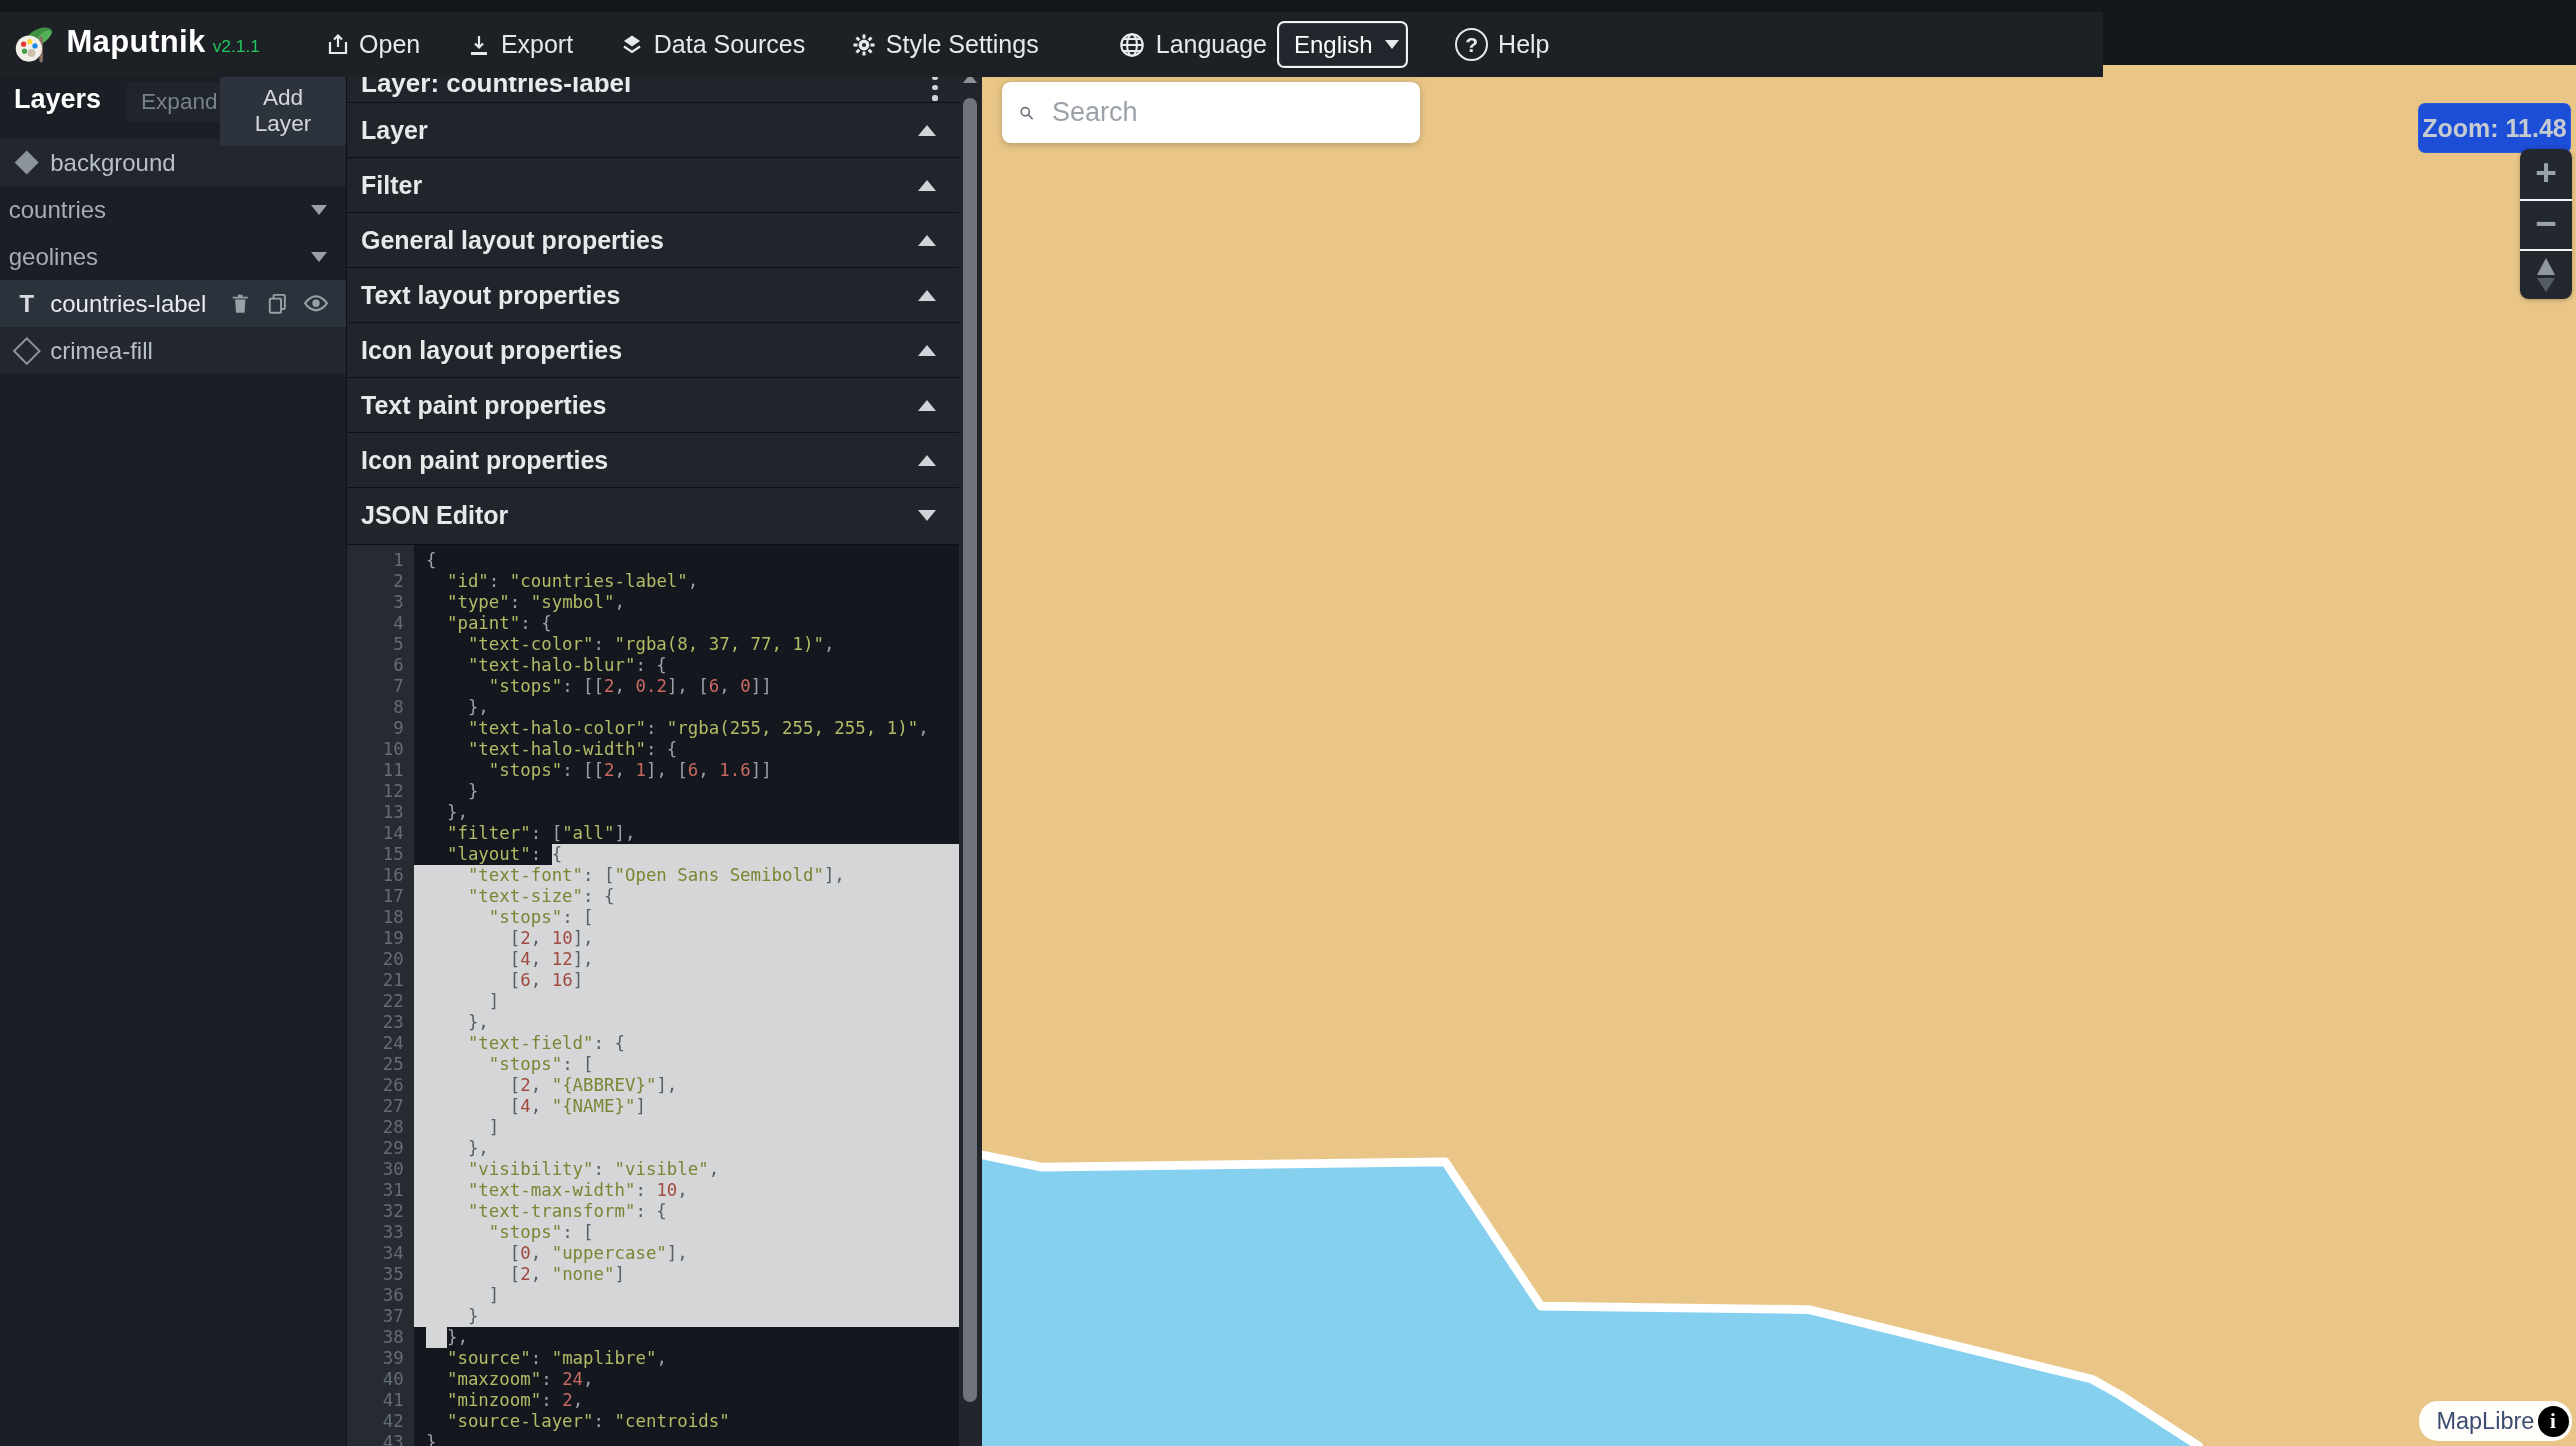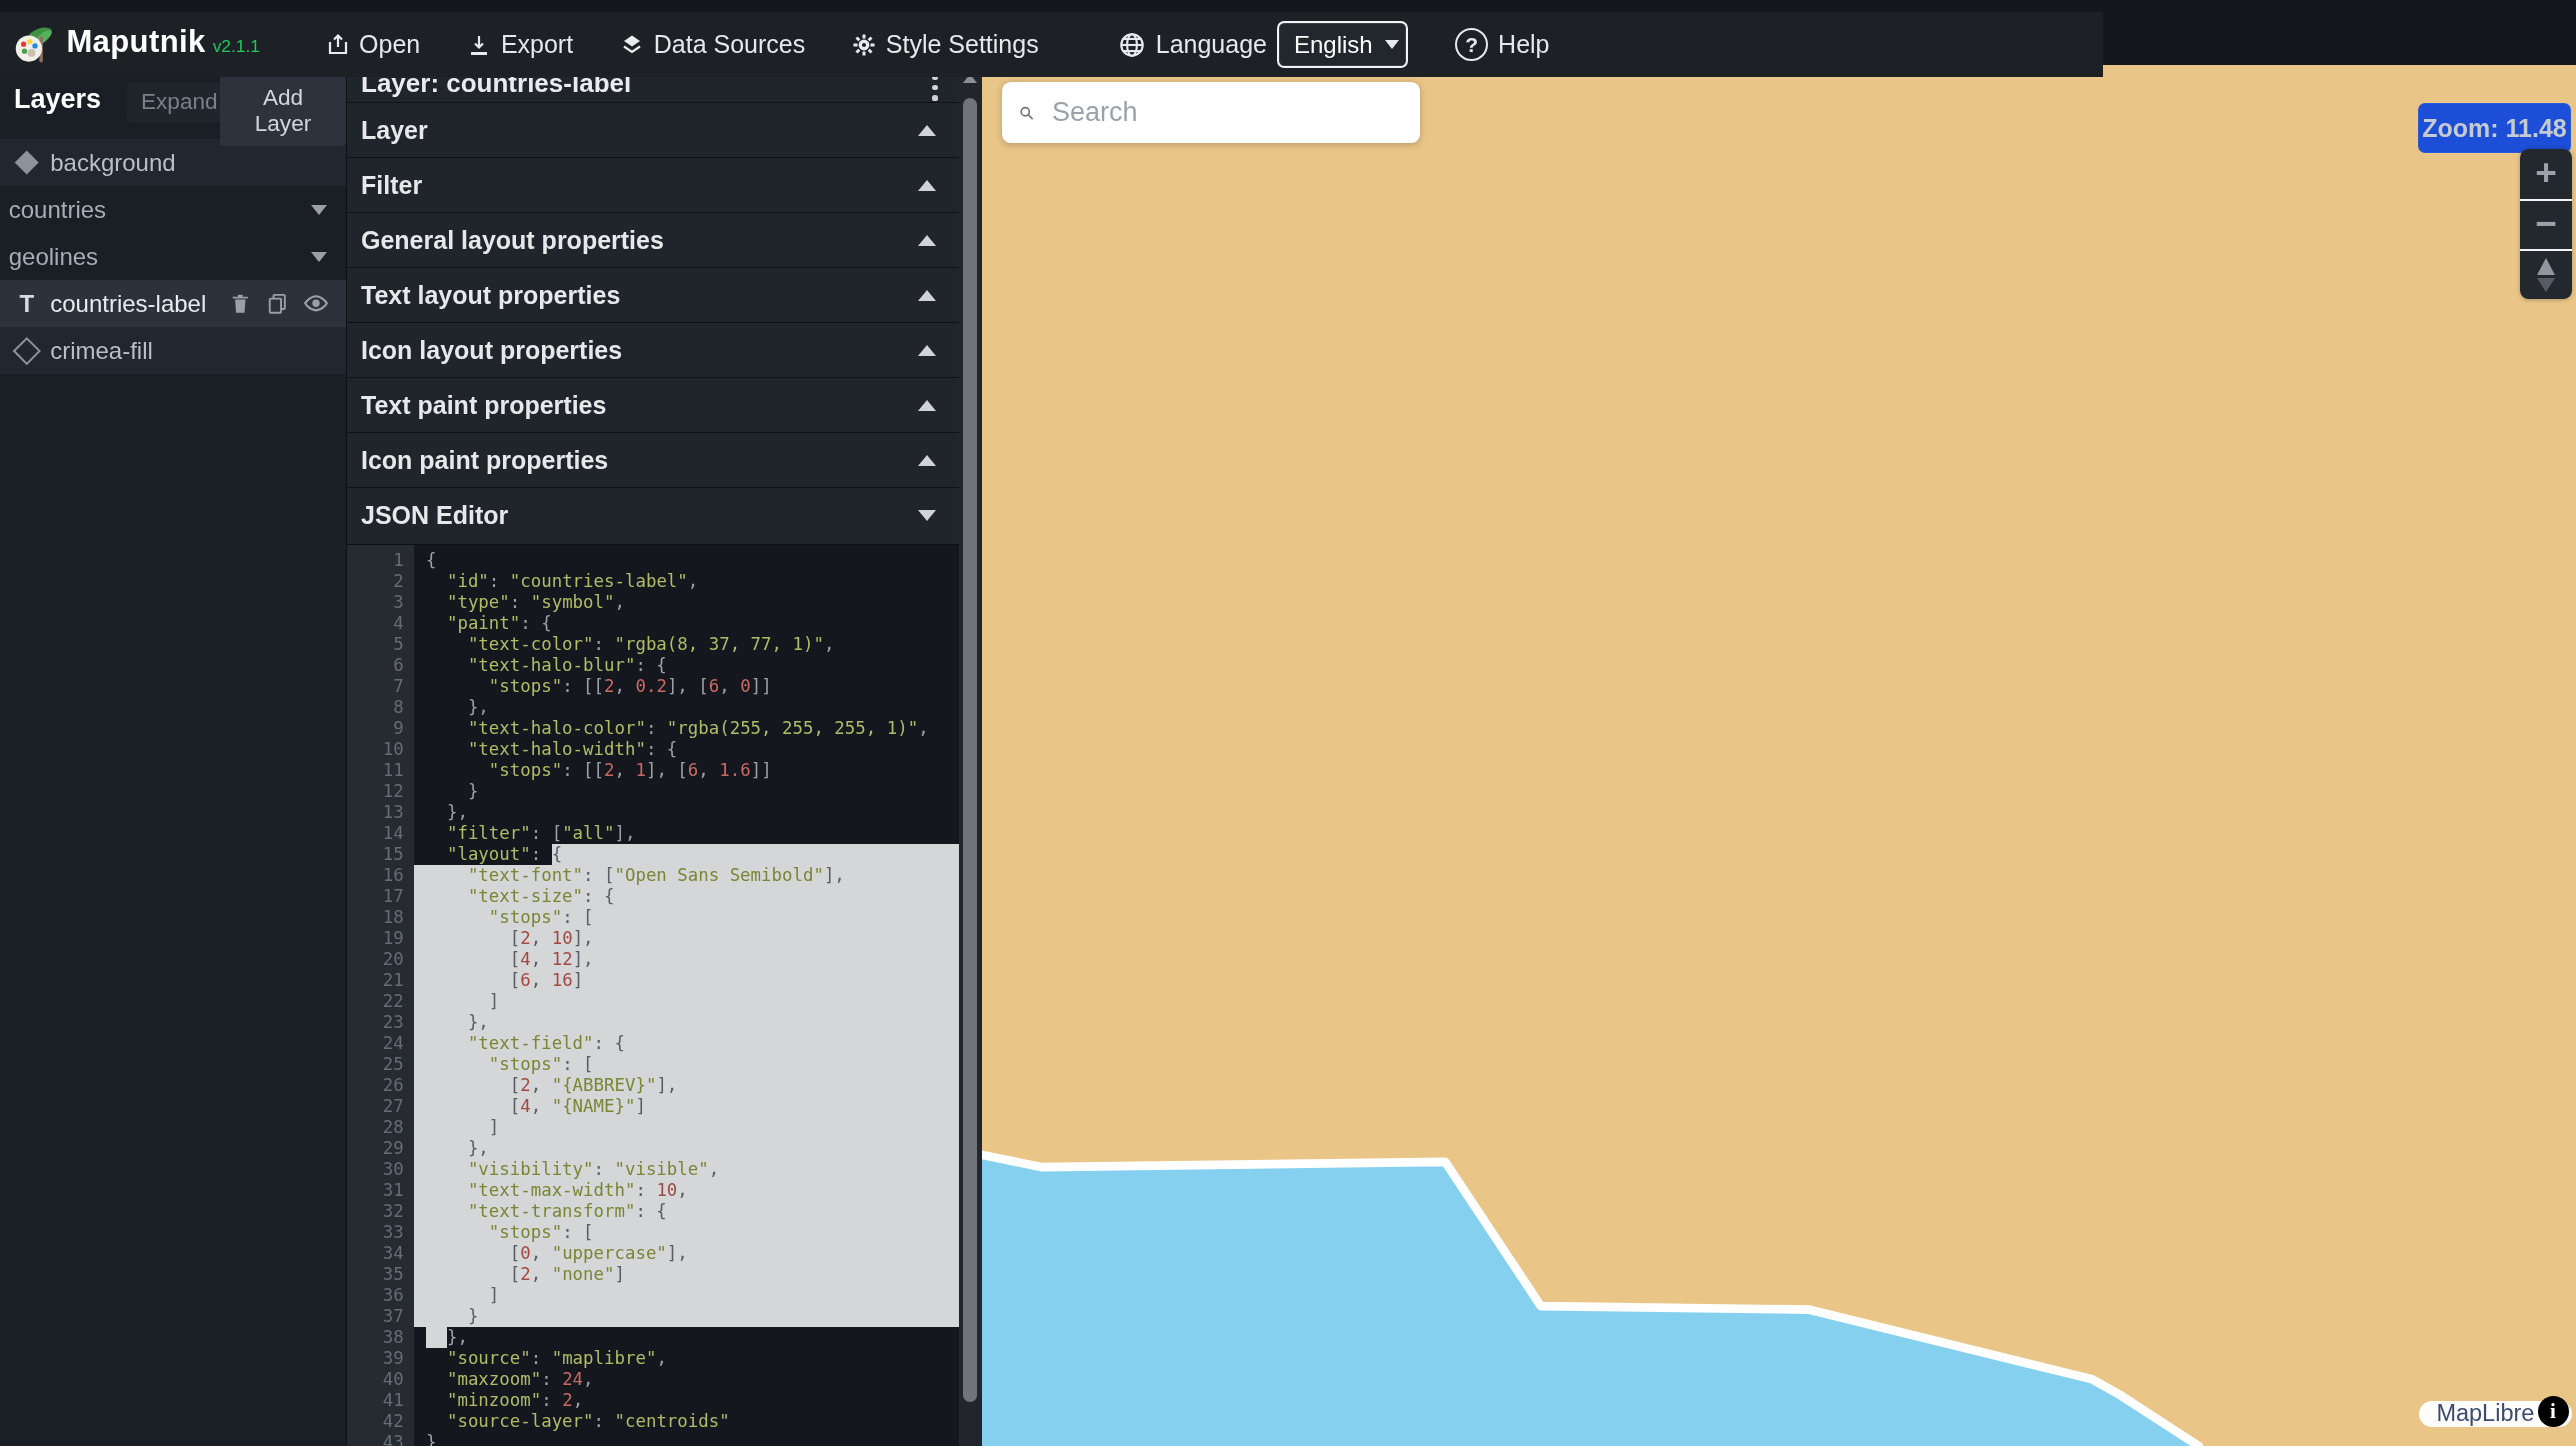--- a/index.html
+++ b/index.html
@@ -112,22 +112,22 @@
           box-shadow:0 0.9px 4.3px rgba(0,0,0,.25);}
   .mapctl .ctl{width:52px;height:50px;background:#23282f;display:flex;align-items:center;justify-content:center;
           cursor:pointer;border:none;}
   .mapctl .ctl + .ctl{border-top:2.6px solid #f4f5f6;}
   .glyph-pm{color:#9aa2ab;font-size:37px;font-weight:bold;line-height:1;margin-top:-3.5px;}
   .compass{display:flex;flex-direction:column;align-items:center;}
   .compass .n{width:0;height:0;border-left:9.6px solid transparent;border-right:9.6px solid transparent;
               border-bottom:17.4px solid #8f969e;}
   .compass .s{width:0;height:0;border-left:9.6px solid transparent;border-right:9.6px solid transparent;
               border-top:14px solid rgba(170,178,187,.38);margin-top:2.6px;}
-  .attribution{position:absolute;left:1437px;top:1336px;width:153px;height:26px;background:rgba(255,255,255,.96);
-               border-radius:19px;display:flex;align-items:flex-end;}
+  .attribution{position:absolute;left:1437px;top:1336px;width:153px;height:40px;background:rgba(255,255,255,.96);
+               border-radius:19px;display:flex;align-items:center;}
   .attr-text{color:#3c4c70;font-size:23.5px;margin-left:17.4px;flex:1;}
   .attr-info{width:31px;height:31px;background:#000;border-radius:50%;color:#fff;font-size:21px;font-weight:bold;
              display:flex;align-items:center;justify-content:center;margin-right:3.5px;
              font-family:"Liberation Serif",serif;cursor:pointer;}
 </style>
 </head>
 <body>
 
 <div class="topbar">
   <div class="logo">

